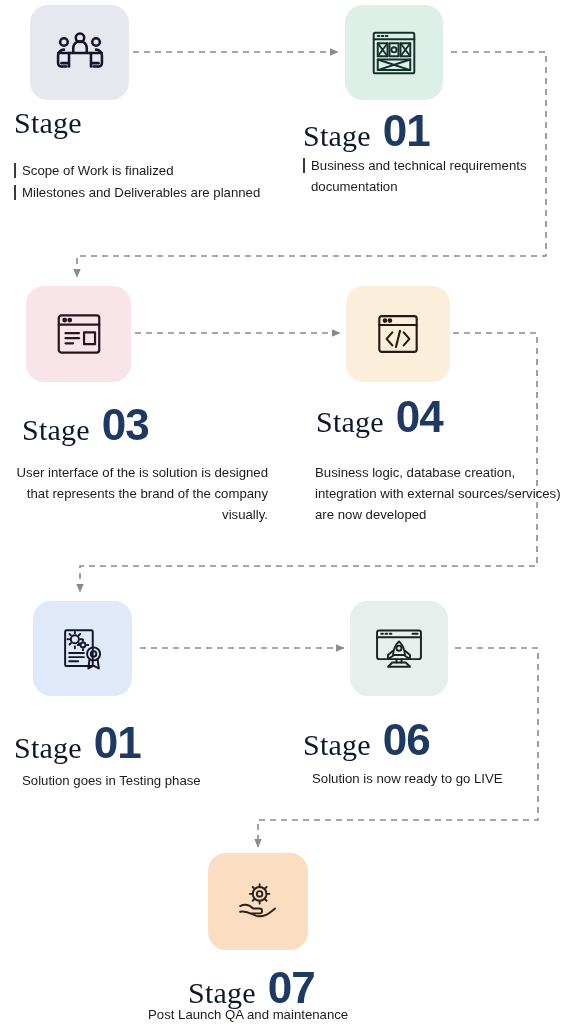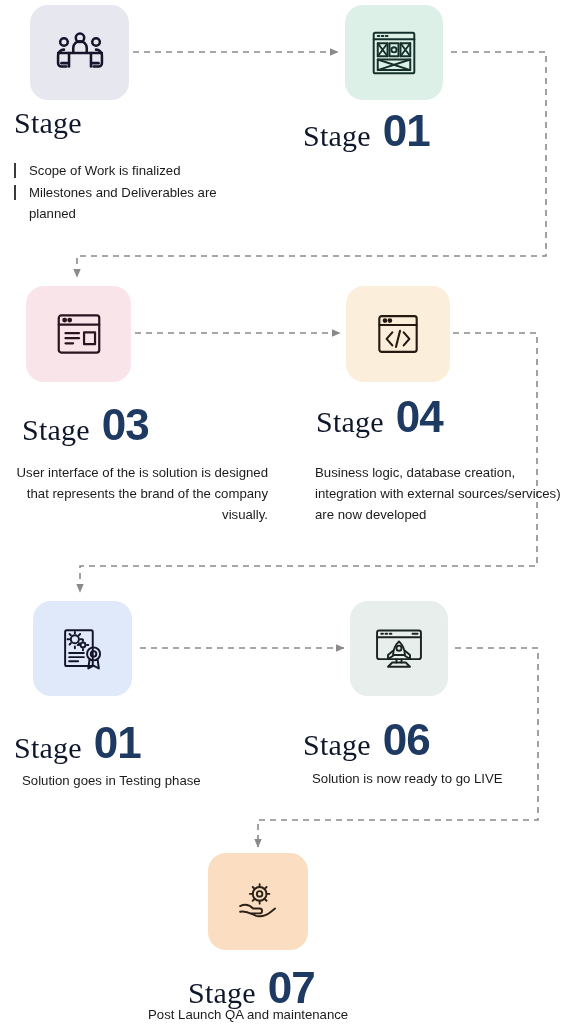--- a/index.html
+++ b/index.html
@@ -64,21 +64,21 @@
     line-height: 21px;
     color: #1b1b1b;
   }
   .bullets {
     list-style: none;
     margin: 0;
     padding: 0;
   }
   .bullets li {
     position: relative;
-    padding-left: 15px;
+    padding-left: 8px;
     margin: 0 0 1px 0;
   }
   .bullets li::before {
     content: "";
     position: absolute;
     left: 0;
     top: 3px;
     width: 2px;
     height: 15px;
     background: #3a3a3a;
@@ -159,20 +159,21 @@
           <path d="M12 40 L52 53 M52 40 L12 53"></path>
         </svg>
       </span>
     </div>
     <div class="heading" style="position:absolute; left:303px; top:106px;">
       <span class="stage-word">Stage</span>
       <span class="stage-num">01</span>
     </div>
     <div class="desc" style="position:absolute; left:303px; top:155px; width:250px;">
       <ul class="bullets">
+        <li>Business and technical requirements documentation</li>
       </ul>
     </div>
   </div>
 
   <div class="stage" style="left:0px; top:0px;">
     <div class="tile" style="position:absolute; left:26px; top:286px; width:105px; height:96px; background:#f9e4ea;">
       <span>
         <svg width="54" height="54" viewBox="0 0 64 64" fill="none" stroke="#2a1420" stroke-width="2.6" stroke-linecap="round" stroke-linejoin="round">
           <rect x="8" y="10" width="48" height="44" rx="3"></rect>
           <path d="M8 21 h48"></path>

